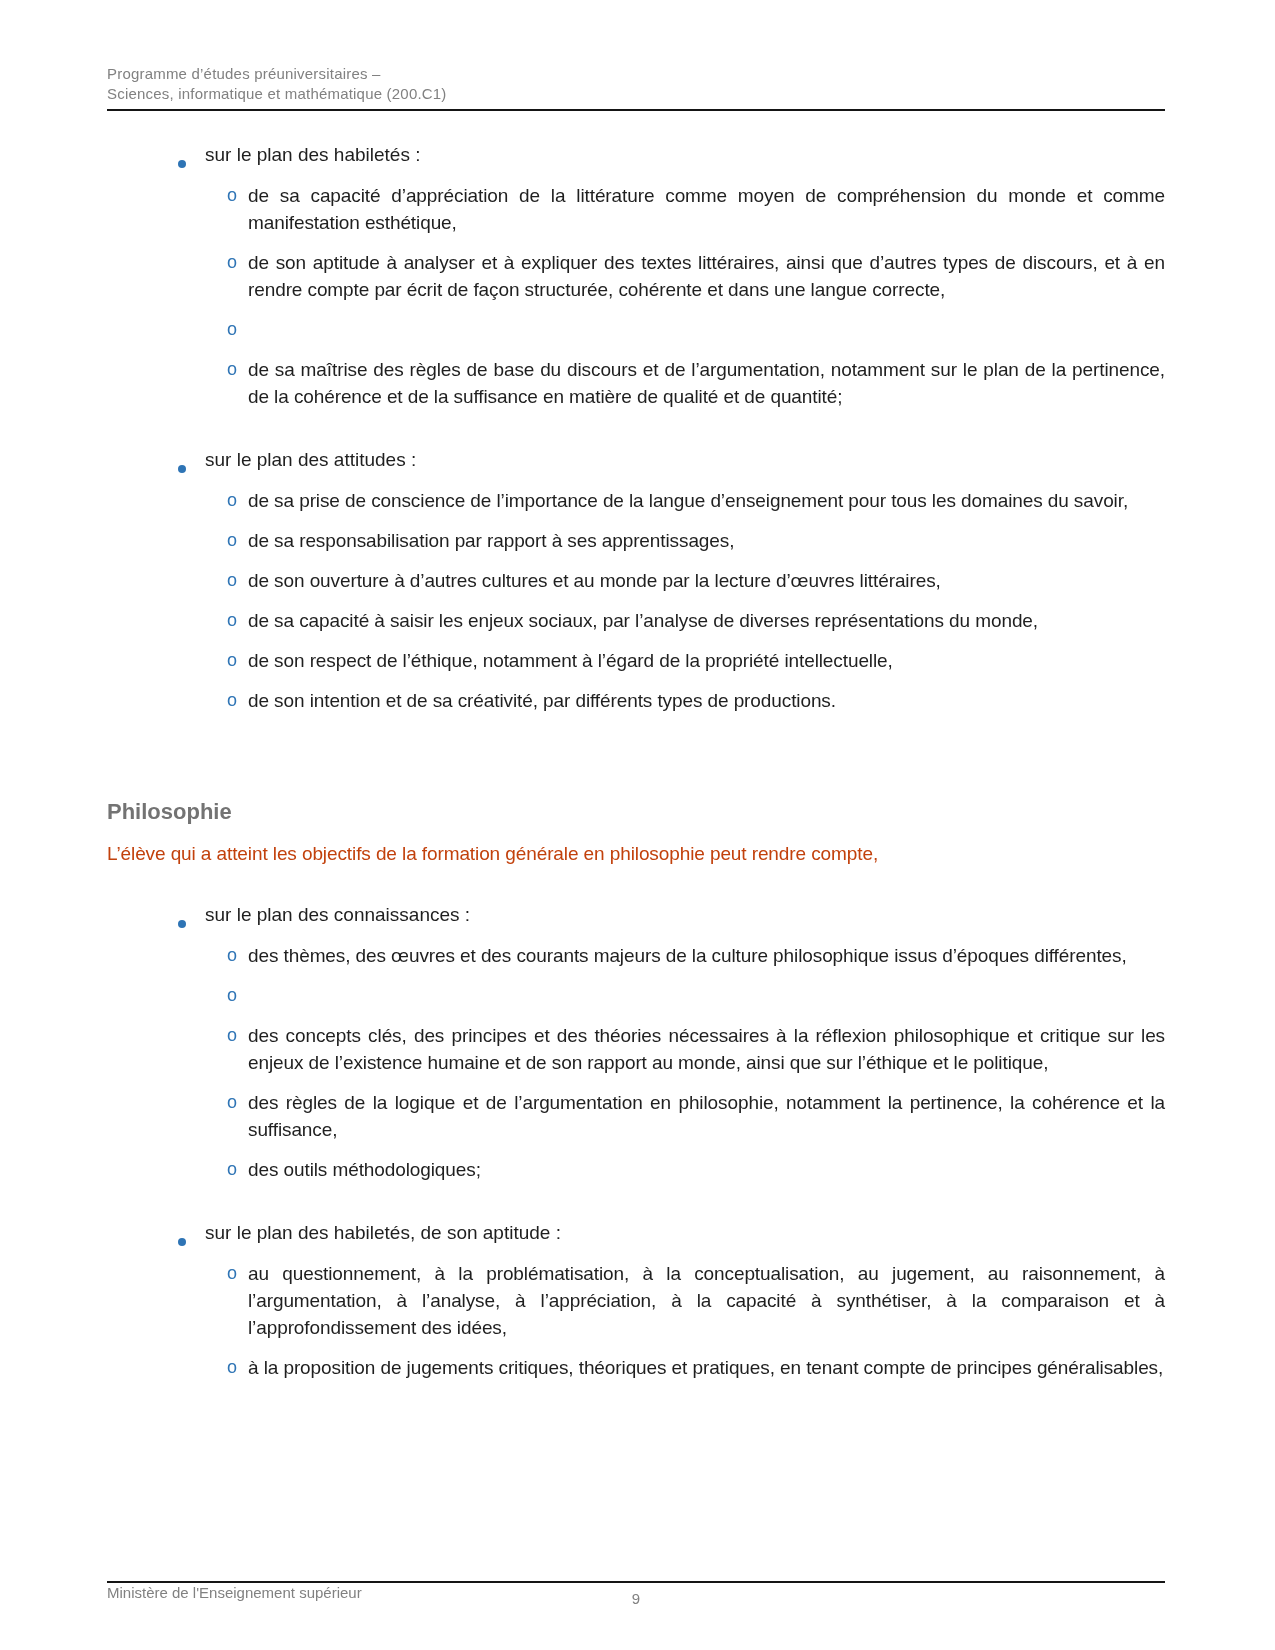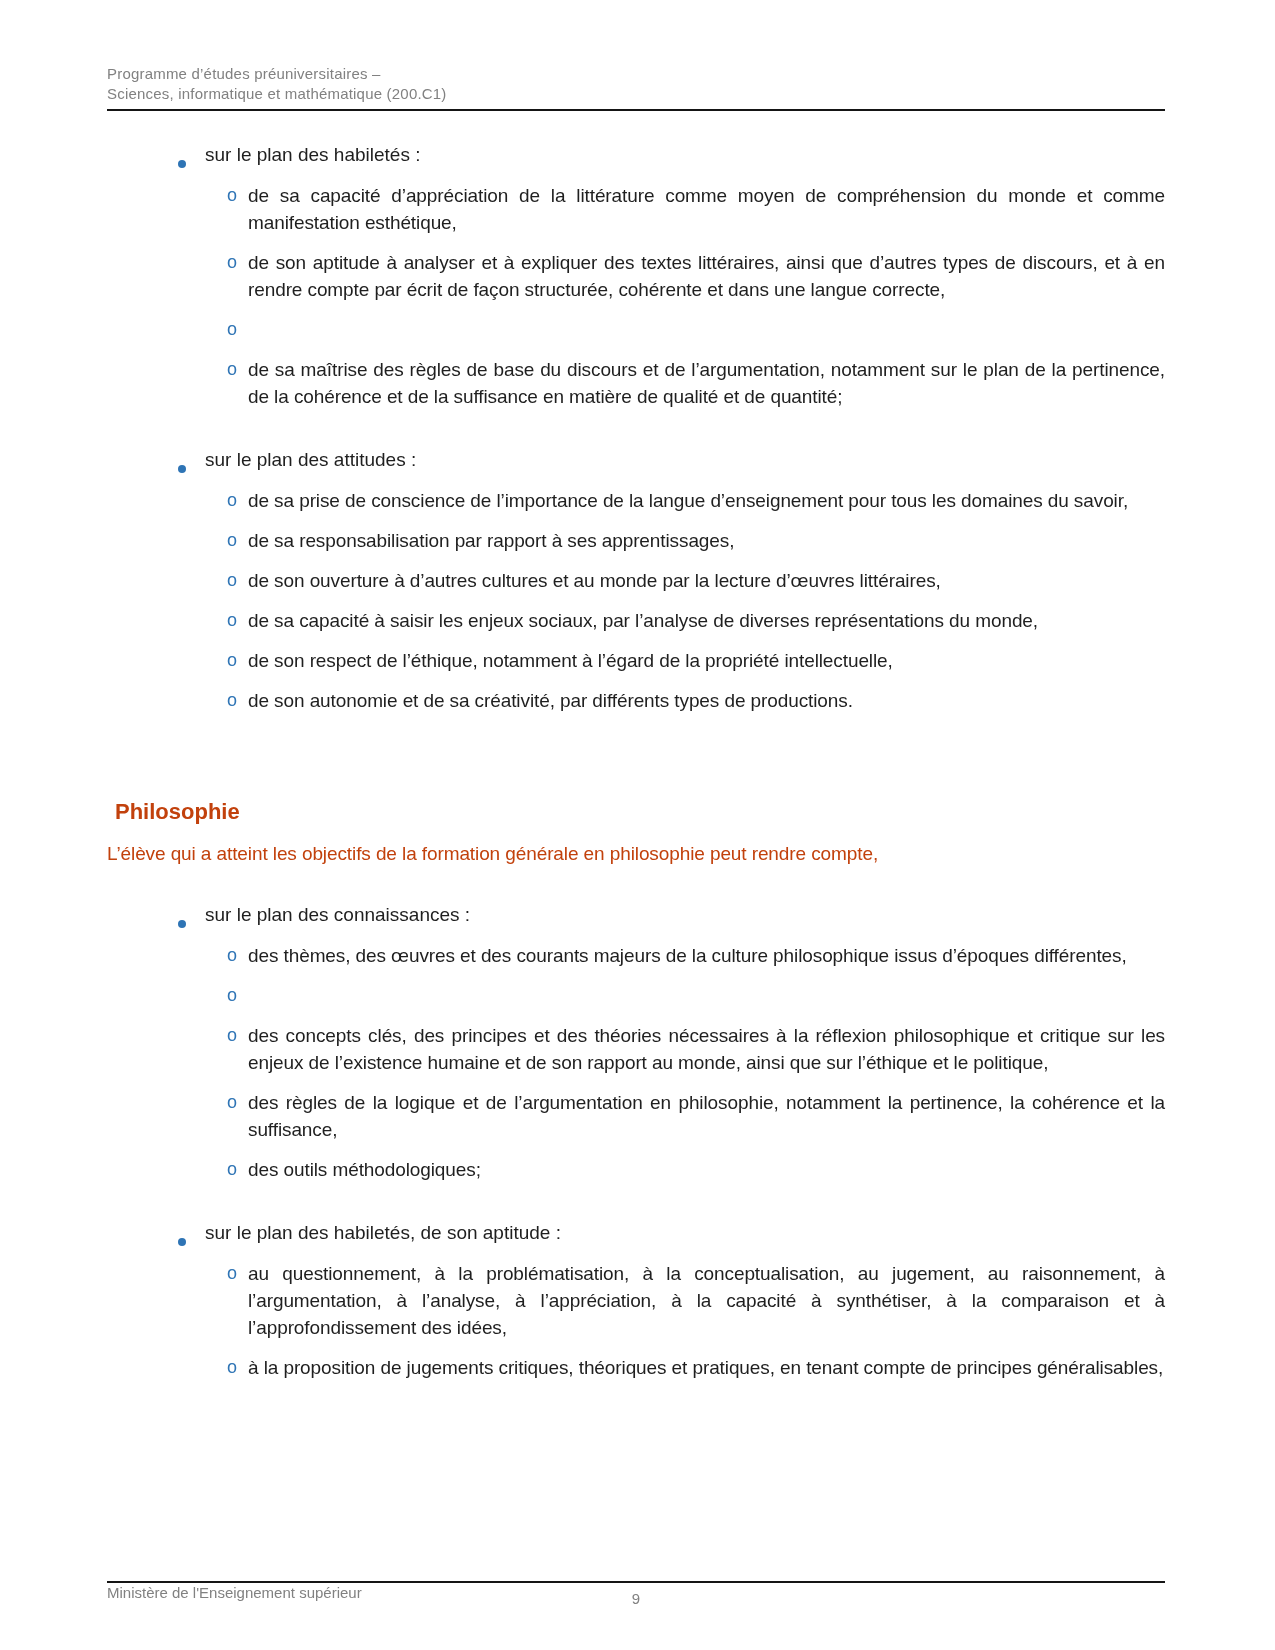--- a/index.html
+++ b/index.html
@@ -27,22 +27,22 @@
   .l2-row { display:flex; align-items:flex-start; margin-bottom:13px; }
   .o-marker {
     flex:none; width:21px; margin-left:120px;
     color:#2e74b5; font-size:18px; line-height:27px;
   }
   .l2-text {
     flex:1; font-size:19px; line-height:27px; text-align:justify;
     letter-spacing:-0.1px; color:#1f1f1f;
   }
   .section-heading {
-    margin:84px 0 14px 8px; font-size:22px; font-weight:bold;
-    color:#c2410c; line-height:28px;
+    margin:84px 0 14px 0; font-size:22px; font-weight:bold;
+    color:#737373; line-height:28px;
   }
   .paragraph {
     font-size:19px; line-height:27px; margin:0 0 34px 0;
     letter-spacing:-0.1px; color:#c2410c;
   }
   
   .footer {
     position:absolute; top:1581px; left:107px; width:1058px;
     border-top:2.5px solid #151515; padding-top:0;
     font-size:15px; line-height:20px; color:#818181;
@@ -104,21 +104,21 @@
         <div class="l2-row">
           <span class="o-marker">o</span>
           <div class="l2-text">de sa capacité à saisir les enjeux sociaux, par l’analyse de diverses représentations du monde,</div>
         </div>
         <div class="l2-row">
           <span class="o-marker">o</span>
           <div class="l2-text">de son respect de l’éthique, notamment à l’égard de la propriété intellectuelle,</div>
         </div>
         <div class="l2-row">
           <span class="o-marker">o</span>
-          <div class="l2-text">de son autonomie et de sa créativité, par différents types de productions.</div>
+          <div class="l2-text">de son intention et de sa créativité, par différents types de productions.</div>
         </div>
       </div>
       <div class="section-heading">Philosophie</div>
       <div class="paragraph">L’élève qui a atteint les objectifs de la formation générale en philosophie peut rendre compte,</div>
       <div class="group">
         <div class="l1-row">
           <span class="dot"></span>
           <span class="l1-text">sur le plan des connaissances :</span>
         </div>
         <div class="l2-row">

